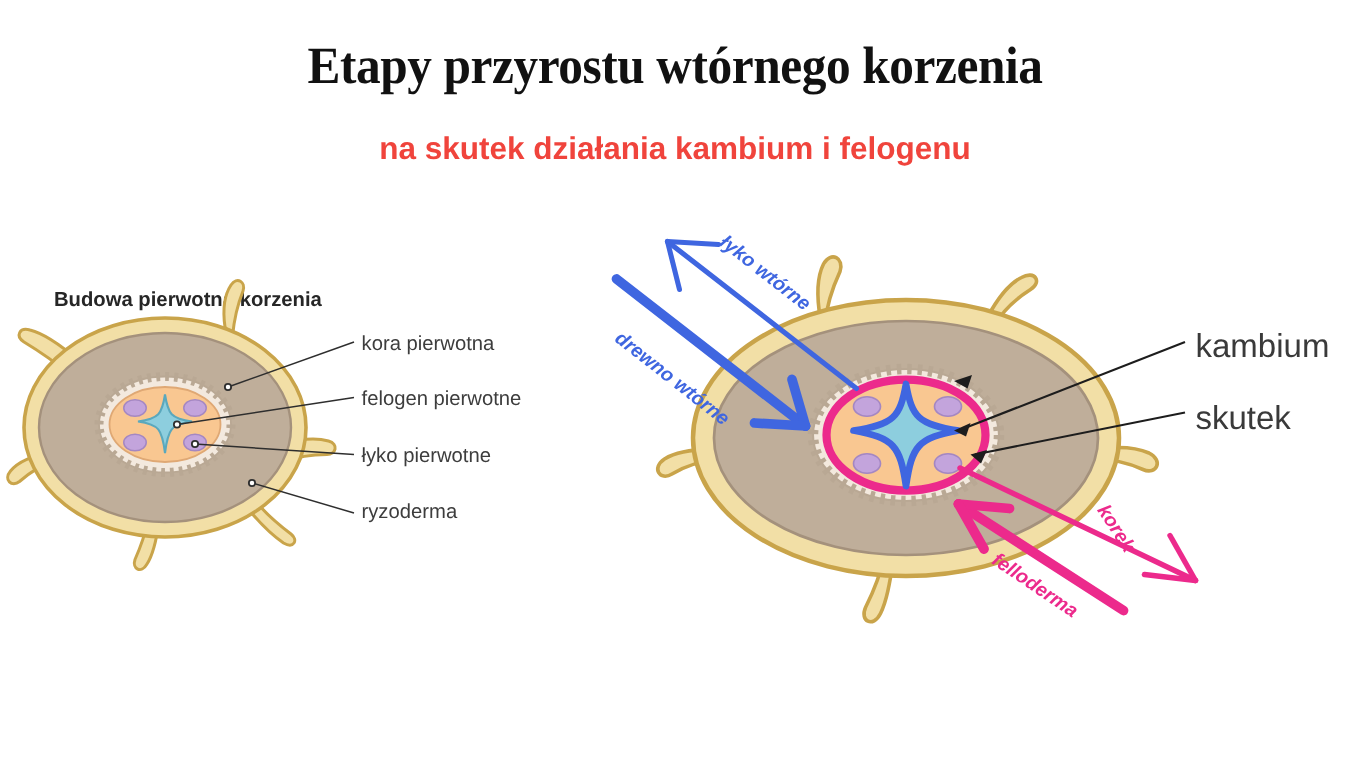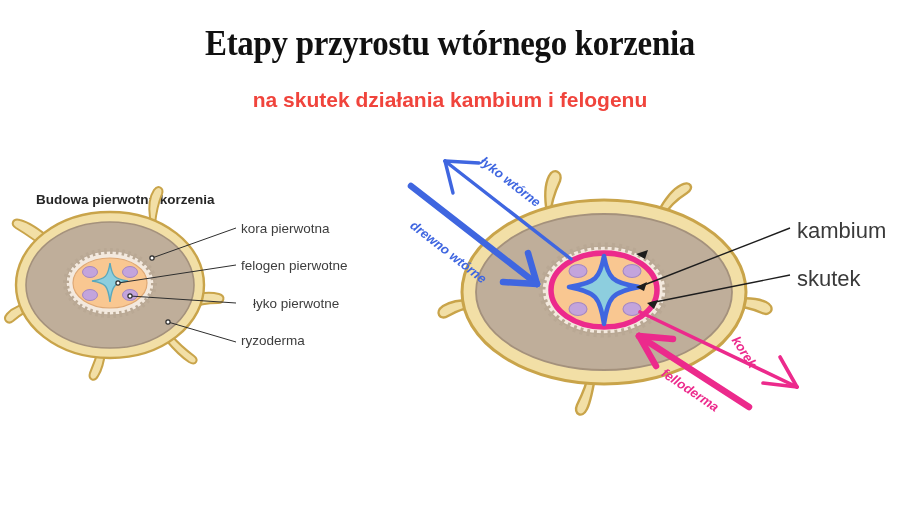--- a/index.html
+++ b/index.html
@@ -92,21 +92,21 @@
     <g fill="#ffffff" stroke="#2e2e2e" stroke-width="1.2">
       <circle cx="152" cy="258" r="2.1"></circle>
       <circle cx="118" cy="283" r="2.1"></circle>
       <circle cx="130" cy="296" r="2.1"></circle>
       <circle cx="168" cy="322" r="2.1"></circle>
     </g>
   </svg>
 
   <div class="lbl" style="left:241px;top:221px;">kora pierwotna</div>
   <div class="lbl" style="left:241px;top:258px;">felogen pierwotne</div>
-  <div class="lbl" style="left:253px;top:296px;">łyko pierwotne</div>
+  <div class="lbl" style="left:241px;top:296px;">łyko pierwotne</div>
   <div class="lbl" style="left:241px;top:333px;">ryzoderma</div>
 
   <svg width="900" height="506" viewBox="0 0 900 506">
 
     <g fill="#f2dfa6" stroke="#c9a44a" stroke-width="2.4">
       <path d="M547,213 C544,196 545,184 549,176 C554,167 563,172 560,181 C554,194 551,204 550,216 Z"></path>
       <path d="M658,212 C666,197 673,189 681,185 C690,180 695,188 687,193 C676,200 668,208 663,217 Z"></path>
       <path d="M481,300 C463,299 451,301 443,306 C434,312 440,321 448,316 C458,310 469,307 480,306 Z"></path>
       <path d="M727,300 C745,297 757,298 766,302 C776,307 771,317 762,313 C751,308 740,306 729,306 Z"></path>
       <path d="M596,371 C593,390 591,401 587,409 C582,419 573,414 577,405 C583,393 587,383 589,372 Z"></path>

